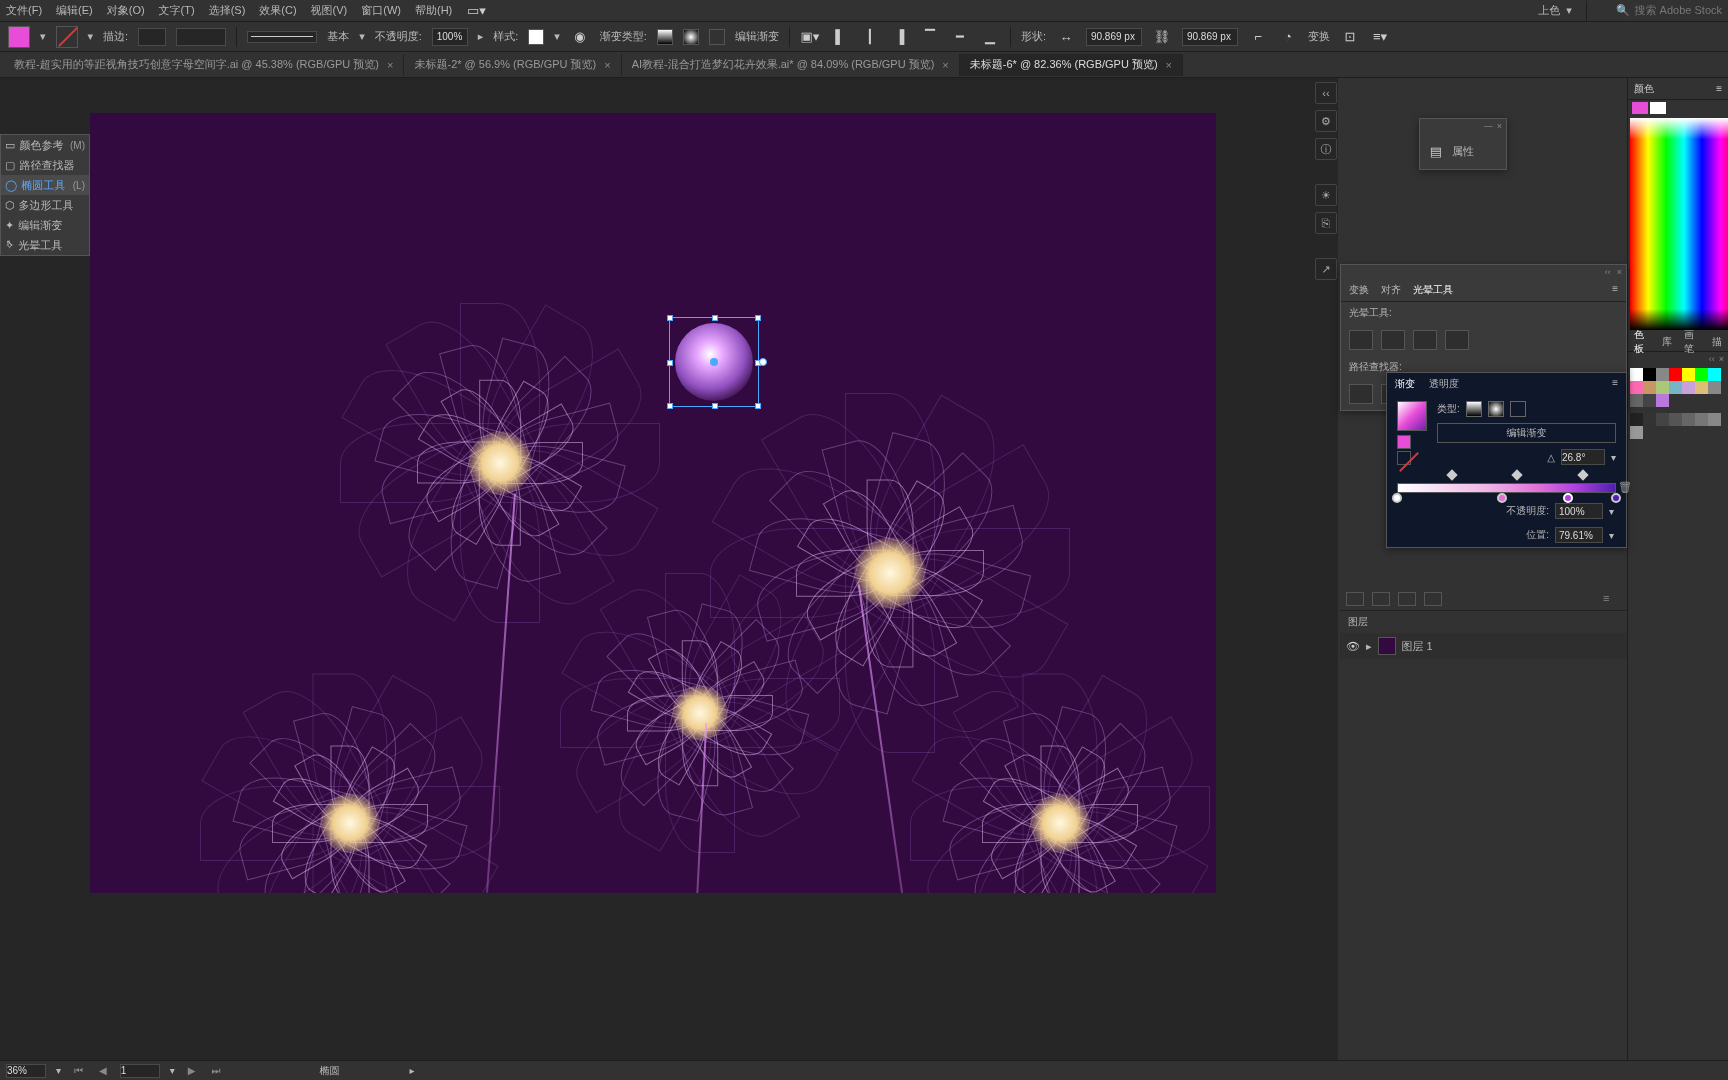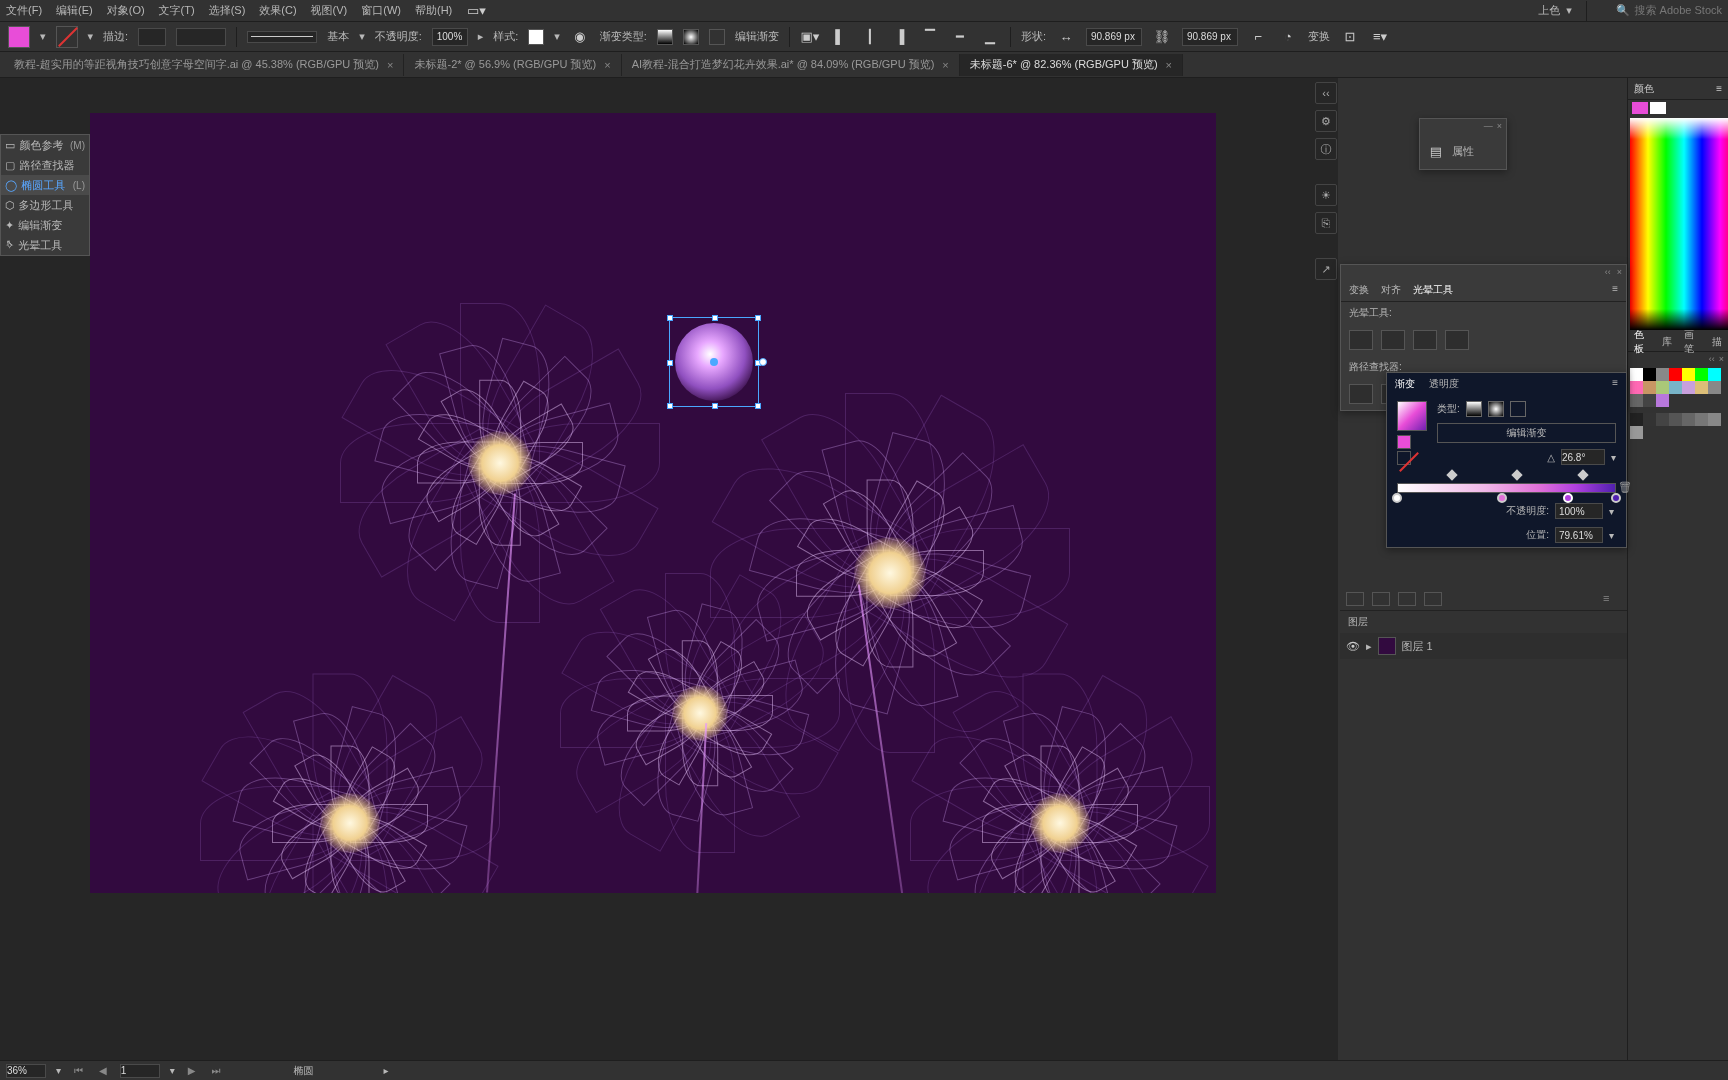--- a/index.html
+++ b/index.html
@@ -600,15 +600,15 @@
 
 <div class="statusbar">
   <input value="36%" style="">
     <span>▾</span>
   <span class="navbtn">⏮</span>
   <span class="navbtn">◀</span>
   <input value="1" style="">
     <span>▾</span>
   <span class="navbtn">▶</span>
   <span class="navbtn">⏭</span>
-  <span style="margin-left:60px">椭圆</span>
+  <span style="margin-left:86px">椭圆</span>
   <span style="margin-left:60px">▸</span>
 </div>
 
 </body></html>

